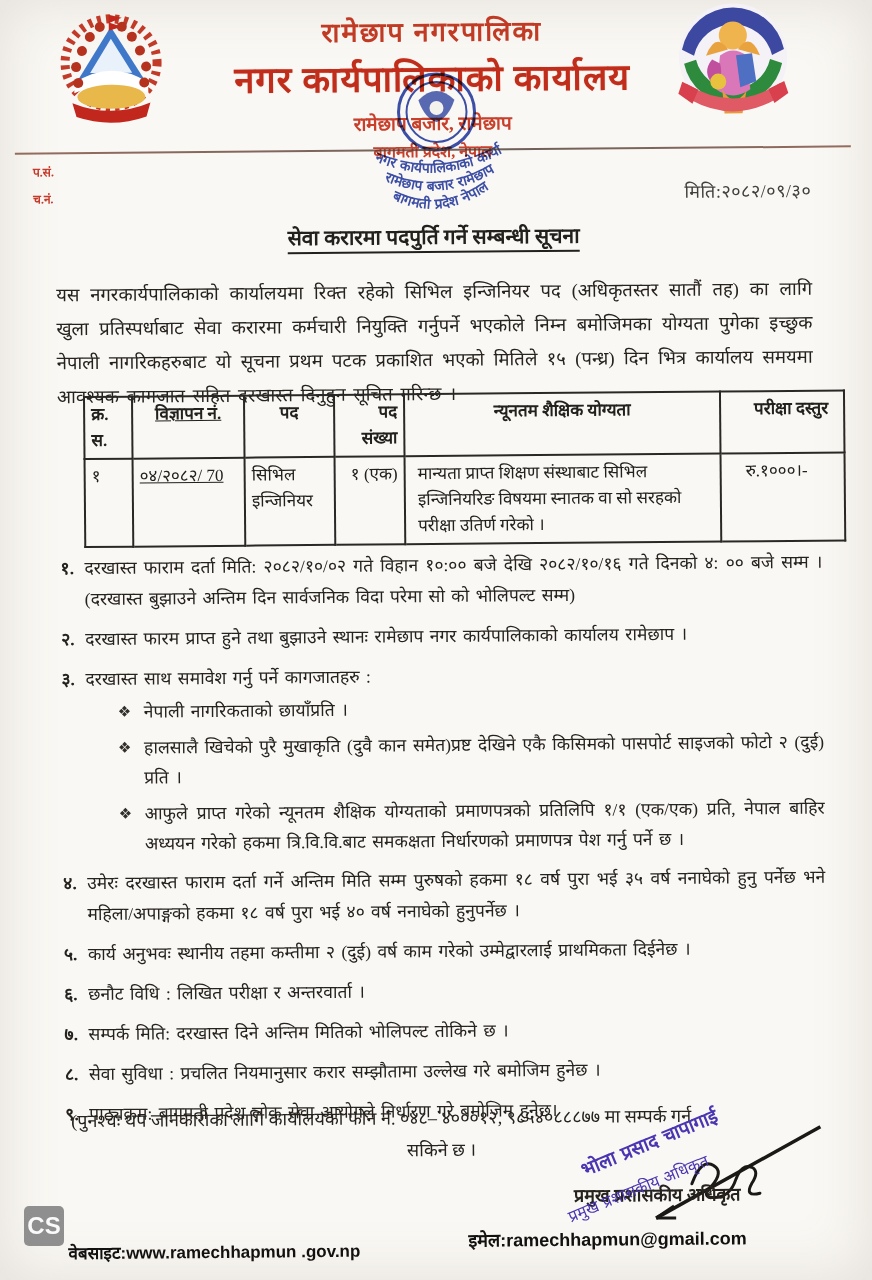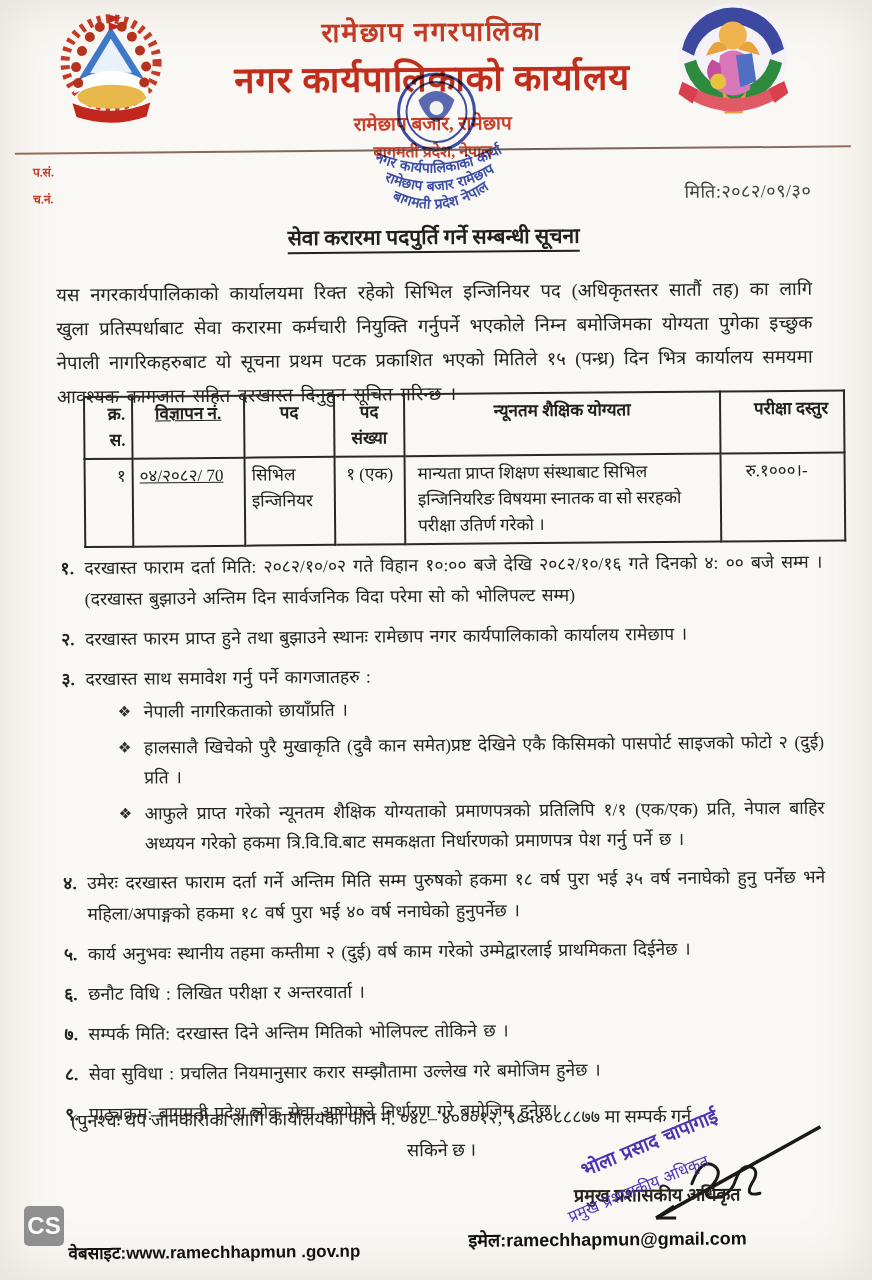--- a/index.html
+++ b/index.html
@@ -40,24 +40,24 @@
     position:absolute;left:58px;top:256px;width:756px;
     font-size:18.5px;line-height:34px;text-align:justify;word-spacing:3px;color:#26231f;
   }
   
   .vac-table{position:absolute;left:84px;top:393px;border-collapse:collapse;table-layout:fixed;}
   .vac-table td,.vac-table th{
     border:2px solid #2a2826;padding:4px 6px;vertical-align:top;
     font-size:17px;line-height:26px;color:#23211d;
   }
   .vac-table th{font-weight:bold;text-align:center;}
-  .vac-table .c-sn{width:34px;text-align:right;}
+  .vac-table .c-sn{width:34px;text-align:left;}
   .vac-table .c-ad{width:98px;text-decoration:underline;}
   .vac-table .c-post{width:76px;margin-top:17px;}
-  .vac-table .c-num{width:56px;text-align:center;}
+  .vac-table .c-num{width:56px;text-align:right;}
   .vac-table .c-qual{width:296px;}
   .vac-table .c-fee{width:92px;padding-left:24px;}
   .vac-table td.qual{padding-left:12px;}
   
   .items{position:absolute;left:60px;top:550px;width:762px;font-size:17.5px;color:#26231f;}
   .item{position:relative;padding-left:24px;margin-bottom:9px;line-height:31px;text-align:justify;word-spacing:2px;}
   .item .num{position:absolute;left:0;top:0;font-weight:bold;}
   .bullets{margin:2px 0 6px 32px;}
   .bullet{position:relative;padding-left:26px;line-height:30px;margin-bottom:6px;text-align:justify;}
   .bullet .mark{position:absolute;left:0;top:0;font-size:15px;color:#33302c;}

